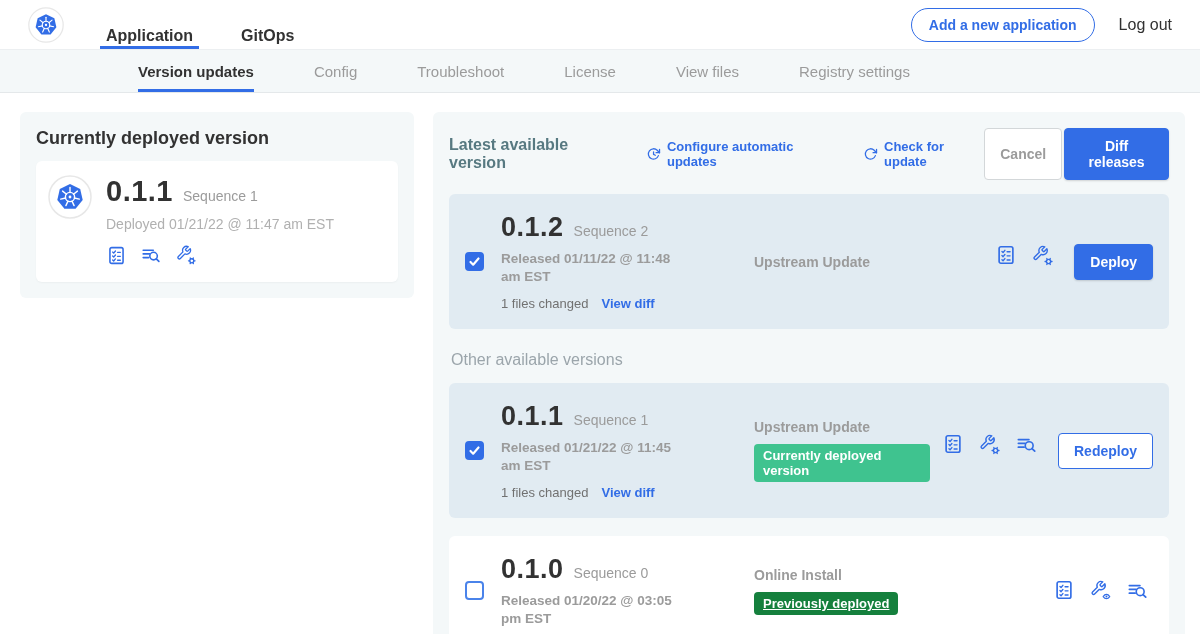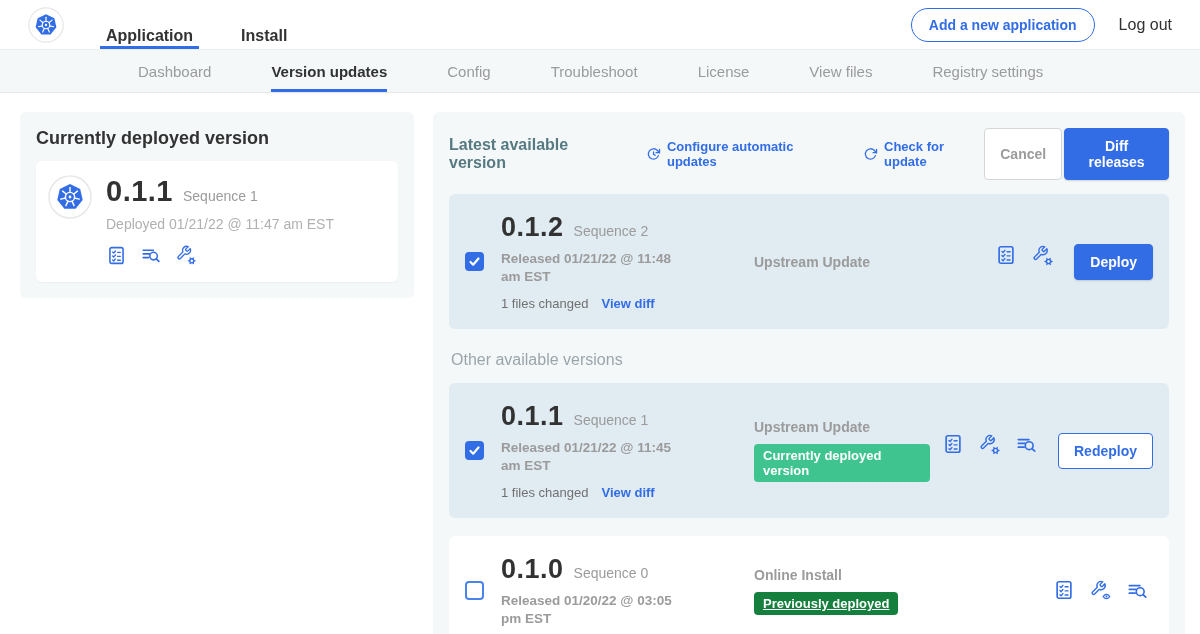--- a/index.html
+++ b/index.html
@@ -145,31 +145,30 @@
   <div class="logo-wrap">
     <svg width="36" height="36">
         <use href="#sym-k8s"></use>
       </svg>
   </div>
   <nav class="app-tabs">
     <div class="app-tab active">
       <span>Application</span>
     </div>
     <div class="app-tab">
-      <span>Install</span>
+      <span>GitOps</span>
     </div>
   </nav>
   <div class="topbar-right">
     <button class="pill-btn">Add a new application</button>
     <span class="logout">Log out</span>
   </div>
 </header>
 
 <nav class="subnav">
-  <div class="subnav-item">Dashboard</div>
   <div class="subnav-item active">Version updates</div>
   <div class="subnav-item">Config</div>
   <div class="subnav-item">Troubleshoot</div>
   <div class="subnav-item">License</div>
   <div class="subnav-item">View files</div>
   <div class="subnav-item">Registry settings</div>
 </nav>
 
 <main class="content">
 
@@ -228,21 +227,21 @@
       <div class="checkbox checked">
         <svg width="15" height="15">
             <use href="#sym-check"></use>
           </svg>
       </div>
       <div class="row-info">
         <div class="ver-line">
           <span class="row-ver">0.1.2</span>
           <span class="seq">Sequence 2</span>
         </div>
-        <div class="released">Released 01/21/22 @ 11:48 am EST</div>
+        <div class="released">Released 01/11/22 @ 11:48 am EST</div>
         <div class="files-line">
           <span class="files">1 files changed</span>
           <a class="view-diff">View diff</a>
         </div>
       </div>
       <div class="row-source">
         <div class="source-label">Upstream Update</div>
       </div>
       <div class="row-actions">
         <svg class="icn" width="22" height="22">

